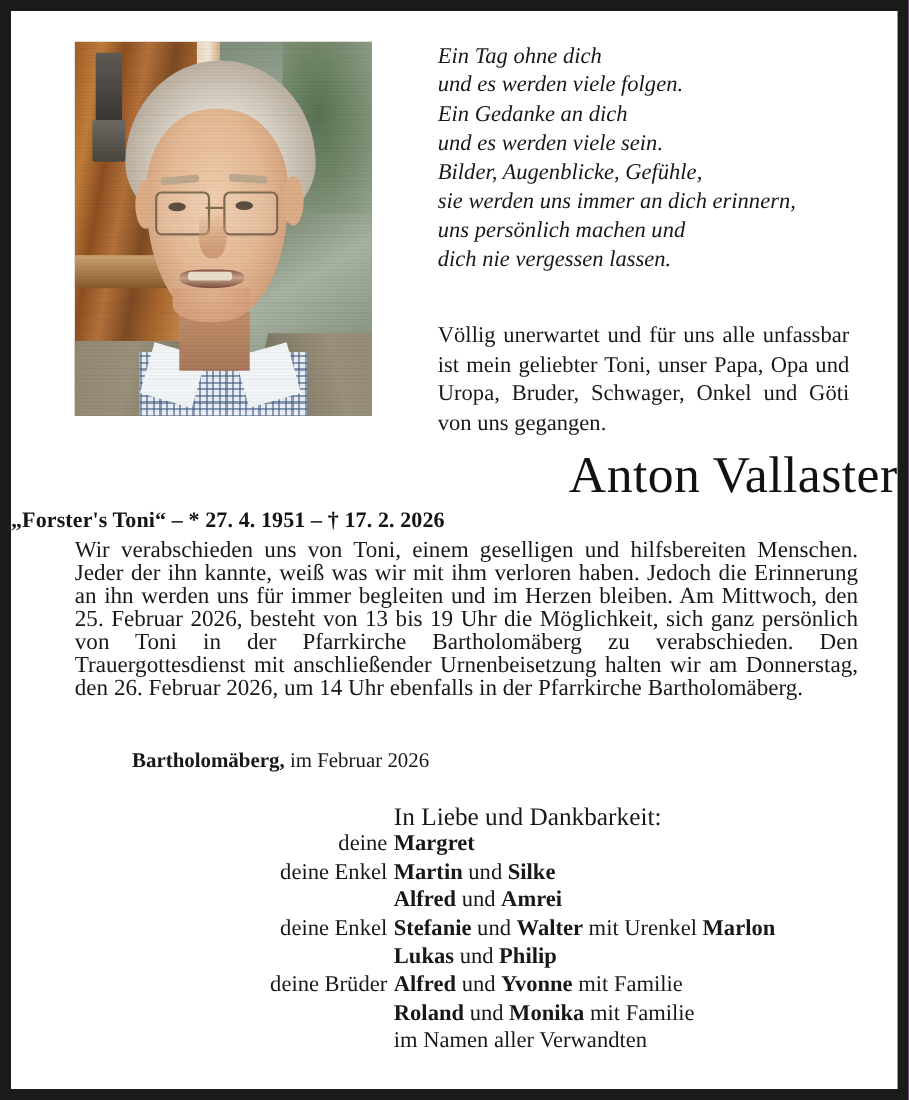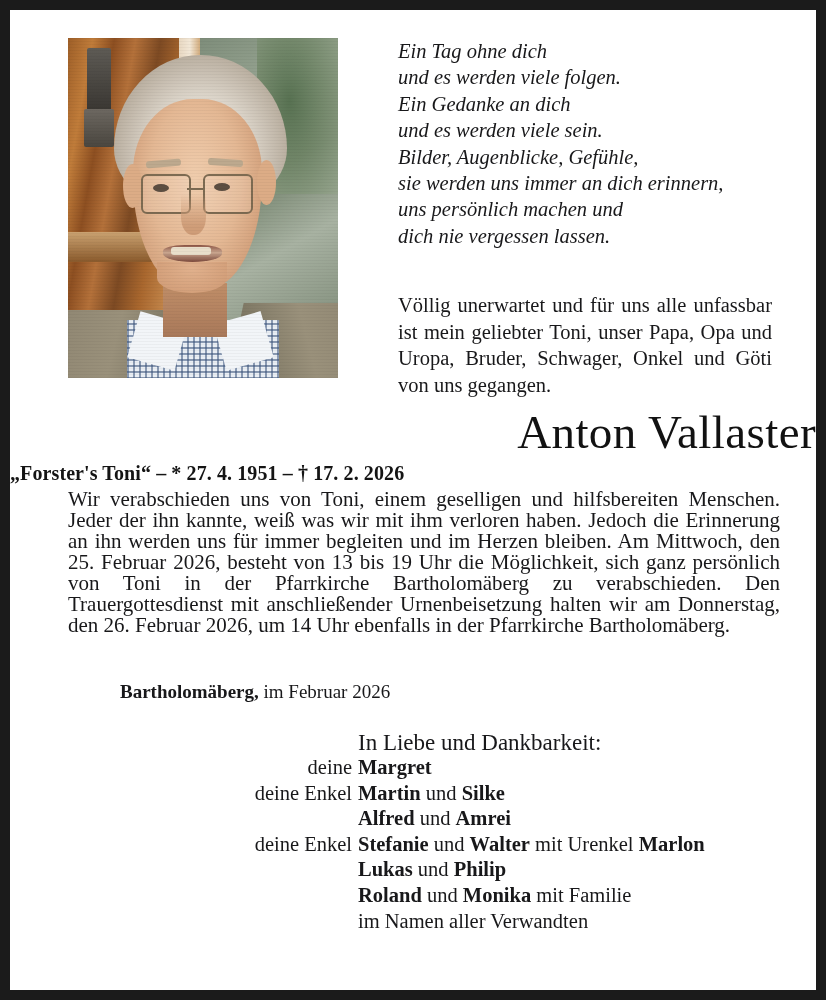--- a/index.html
+++ b/index.html
@@ -336,20 +336,24 @@
         </div>
         <div class="frow">
           <div class="frel">deine Enkel</div>
           <div class="fnames"><b>Stefanie</b> und <b>Walter</b> mit Urenkel <b>Marlon</b></div>
         </div>
         <div class="frow">
           <div class="frel"></div>
           <div class="fnames"><b>Lukas</b> und <b>Philip</b></div>
         </div>
         <div class="frow">
+          <div class="frel">deine Brüder</div>
+          <div class="fnames"><b>Alfred</b> und <b>Yvonne</b> mit Familie</div>
+        </div>
+        <div class="frow">
           <div class="frel"></div>
           <div class="fnames"><b>Roland</b> und <b>Monika</b> mit Familie</div>
         </div>
         <div class="frow">
         </div>
         <div class="frow">
           <div class="frel"></div>
           <div class="fnames">im Namen aller Verwandten</div>
         </div>
       </div>

